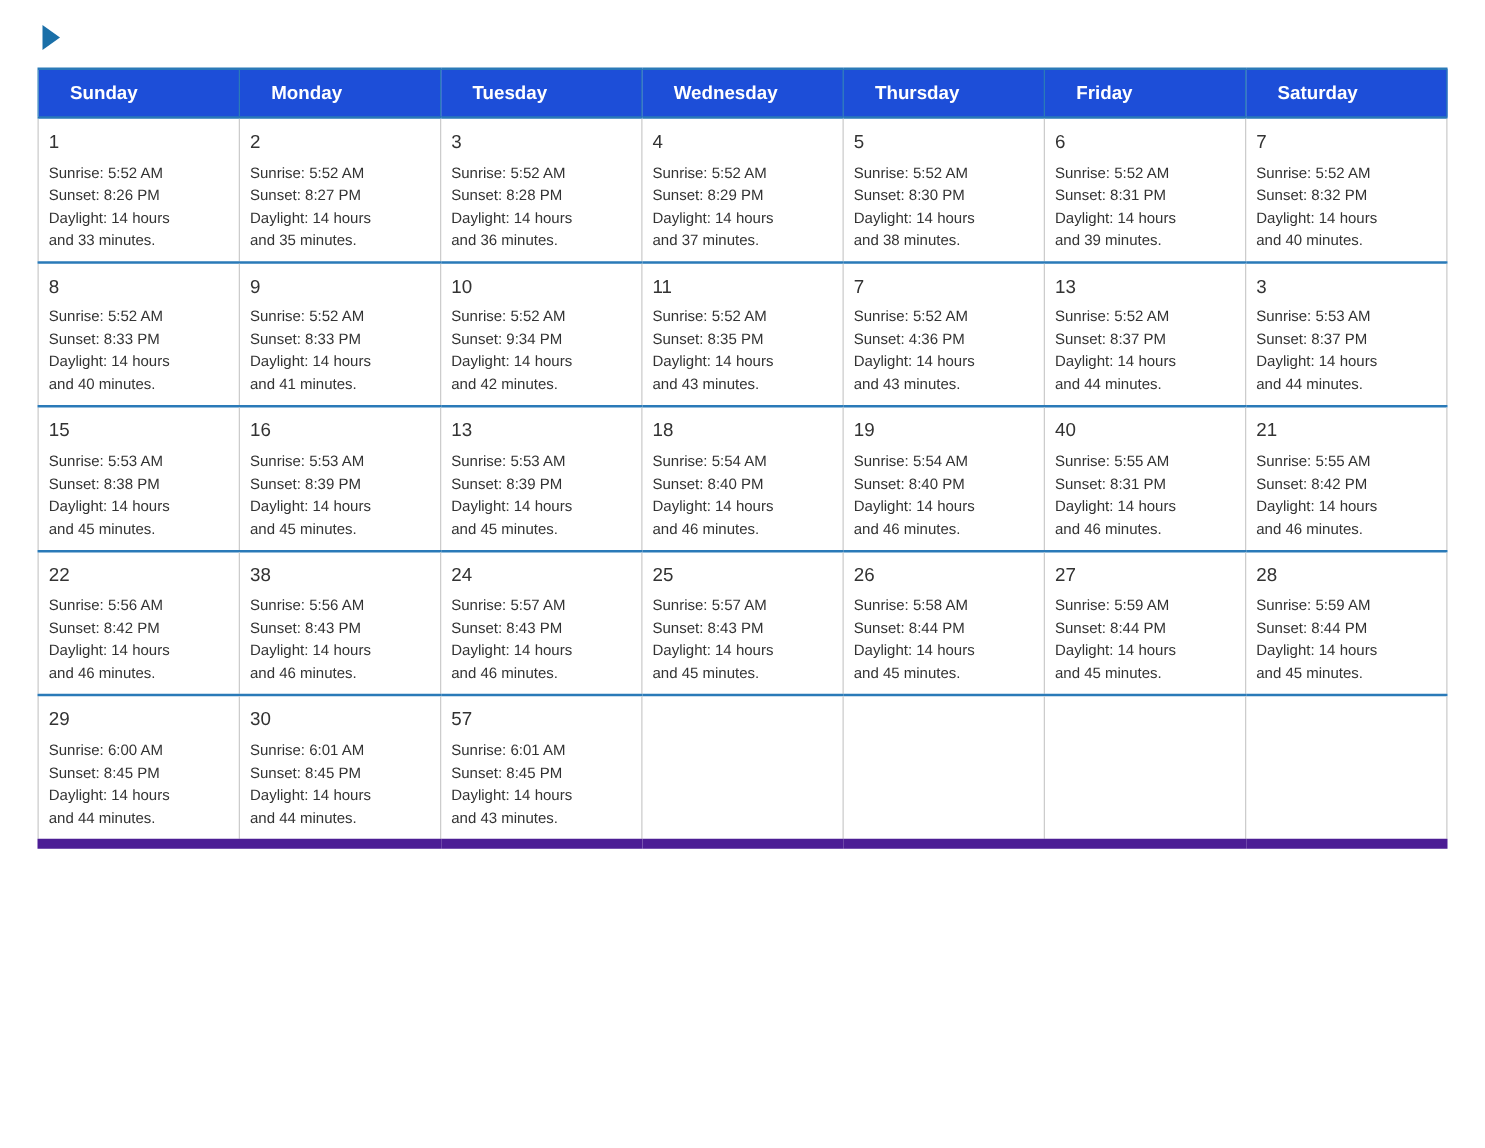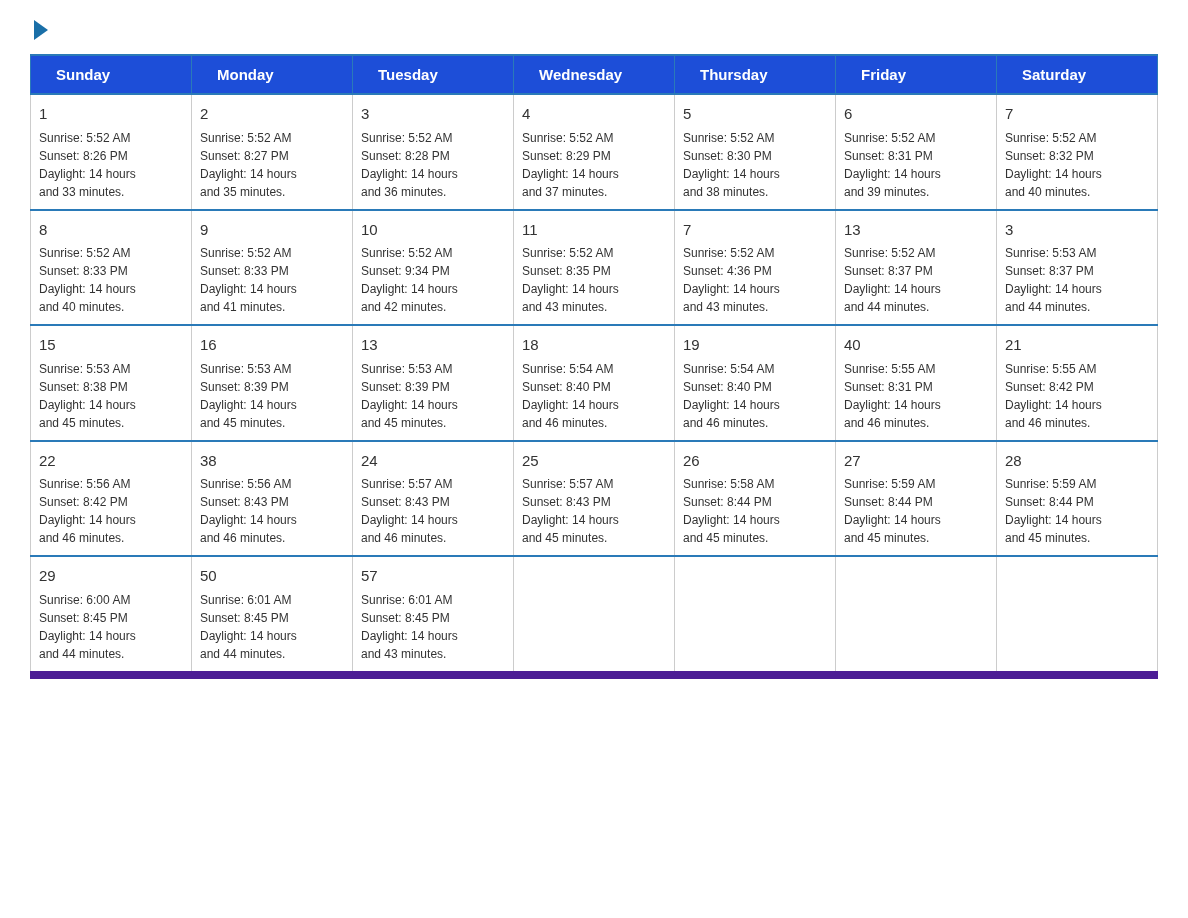--- a/index.html
+++ b/index.html
@@ -174,21 +174,21 @@
         <td><span class="day-number">22</span><span class="day-info">Sunrise: 5:56 AM</span><br><span class="day-info">Sunset: 8:42 PM</span><br><span class="day-info">Daylight: 14 hours<br>and 46 minutes.</span></td>
         <td><span class="day-number">38</span><span class="day-info">Sunrise: 5:56 AM</span><br><span class="day-info">Sunset: 8:43 PM</span><br><span class="day-info">Daylight: 14 hours<br>and 46 minutes.</span></td>
         <td><span class="day-number">24</span><span class="day-info">Sunrise: 5:57 AM</span><br><span class="day-info">Sunset: 8:43 PM</span><br><span class="day-info">Daylight: 14 hours<br>and 46 minutes.</span></td>
         <td><span class="day-number">25</span><span class="day-info">Sunrise: 5:57 AM</span><br><span class="day-info">Sunset: 8:43 PM</span><br><span class="day-info">Daylight: 14 hours<br>and 45 minutes.</span></td>
         <td><span class="day-number">26</span><span class="day-info">Sunrise: 5:58 AM</span><br><span class="day-info">Sunset: 8:44 PM</span><br><span class="day-info">Daylight: 14 hours<br>and 45 minutes.</span></td>
         <td><span class="day-number">27</span><span class="day-info">Sunrise: 5:59 AM</span><br><span class="day-info">Sunset: 8:44 PM</span><br><span class="day-info">Daylight: 14 hours<br>and 45 minutes.</span></td>
         <td><span class="day-number">28</span><span class="day-info">Sunrise: 5:59 AM</span><br><span class="day-info">Sunset: 8:44 PM</span><br><span class="day-info">Daylight: 14 hours<br>and 45 minutes.</span></td>
       </tr>
       <tr class="row-top-border">
         <td><span class="day-number">29</span><span class="day-info">Sunrise: 6:00 AM</span><br><span class="day-info">Sunset: 8:45 PM</span><br><span class="day-info">Daylight: 14 hours<br>and 44 minutes.</span></td>
-        <td><span class="day-number">50</span><span class="day-info">Sunrise: 6:01 AM</span><br><span class="day-info">Sunset: 8:45 PM</span><br><span class="day-info">Daylight: 14 hours<br>and 44 minutes.</span></td>
+        <td><span class="day-number">30</span><span class="day-info">Sunrise: 6:01 AM</span><br><span class="day-info">Sunset: 8:45 PM</span><br><span class="day-info">Daylight: 14 hours<br>and 44 minutes.</span></td>
         <td><span class="day-number">57</span><span class="day-info">Sunrise: 6:01 AM</span><br><span class="day-info">Sunset: 8:45 PM</span><br><span class="day-info">Daylight: 14 hours<br>and 43 minutes.</span></td>
         <td class="empty-cell"></td>
         <td class="empty-cell"></td>
         <td class="empty-cell"></td>
         <td class="empty-cell"></td>
       </tr>
     </tbody>
 </table>
 
 </body></html>

